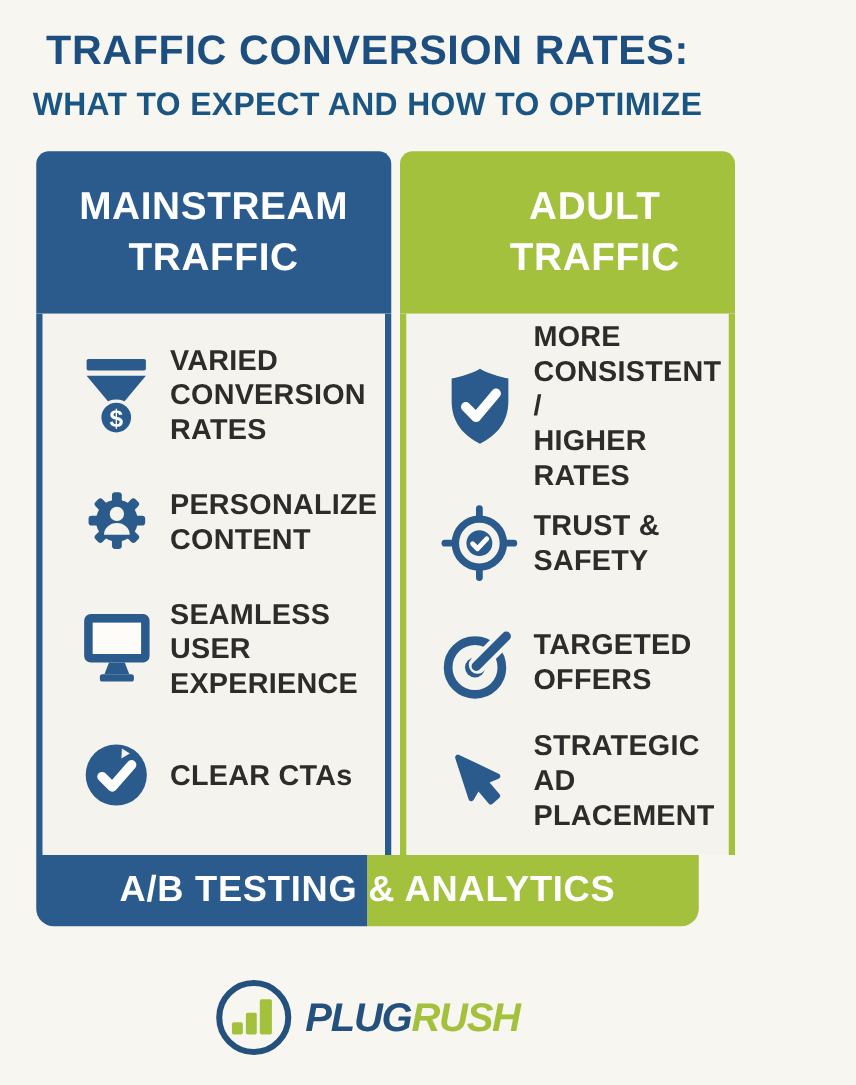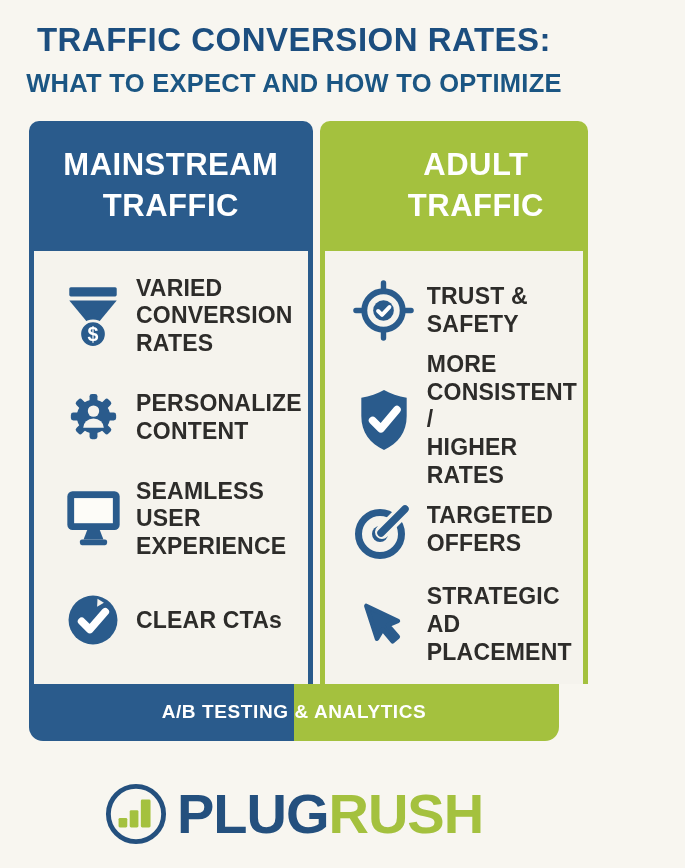--- a/index.html
+++ b/index.html
@@ -60,29 +60,29 @@
 
   
   .footer-bar{
     position:relative;margin:0 29px;height:57px;
   }
   .footer-half{position:absolute;top:0;bottom:0;width:50%;}
   .footer-blue{left:0;background:var(--blue,#2a5b8c);border-radius:0 0 0 14px;}
   .footer-green{right:0;background:var(--green,#a4c13e);border-radius:0 0 14px 0;}
   .footer-label{
     position:absolute;inset:0;display:flex;align-items:center;justify-content:center;
-    color:#fff;font-size:19px;font-weight:bold;letter-spacing:.6px;white-space:nowrap;
+    color:#fff;font-size:29px;font-weight:bold;letter-spacing:.6px;white-space:nowrap;
   }
 
   
   .brand{
     margin-top:42px;display:flex;align-items:center;justify-content:center;gap:10px;
   }
   .logo-circle{display:flex;align-items:center;}
-  .wordmark{font-size:56px;font-weight:bold;letter-spacing:-1px;line-height:1;}
+  .wordmark{font-size:32px;font-weight:bold;letter-spacing:-1px;line-height:1;font-style:italic;}
   .wm-blue{color:var(--logo-blue,#24507e);}
   .wm-green{color:var(--green,#a4c13e);}
   svg{display:block;}
 </style>
 </head>
 <body>
 
 <div class="page">
 
   <div class="title">TRAFFIC CONVERSION RATES:</div>
@@ -154,45 +154,45 @@
     <span class="item-label">CLEAR CTAs</span>
   </div>
         </div>
     </div>
     <div class="column green">
       <div class="col-header">ADULT
 TRAFFIC</div>
       <div class="col-body">
           <div class="item">
     <span class="icon-box">
+              <svg width="66" height="66" viewBox="0 0 64 64">
+    <path d="M32 3 C38 6.5 46 9 54 10.5 V28 C54 44 45.5 54.5 32 61 C18.5 54.5 10 44 10 28 V10.5 C18 9 26 6.5 32 3 Z" fill="var(--blue)"></path>
+    <path d="M21 32.5 L29 40.5 L44.5 22" stroke="#ffffff" stroke-width="7.5" fill="none" stroke-linecap="round" stroke-linejoin="round"></path>
+  </svg>
+            </span>
+    <span class="item-label">MORE
+CONSISTENT /
+HIGHER RATES</span>
+  </div>
+          <div class="item">
+    <span class="icon-box">
               <svg width="63" height="63" viewBox="0 0 64 64">
     <g stroke="var(--blue)" stroke-width="5.5" stroke-linecap="round">
       <line x1="32" y1="4" x2="32" y2="11"></line>
       <line x1="32" y1="53" x2="32" y2="60"></line>
       <line x1="4" y1="32" x2="11" y2="32"></line>
       <line x1="53" y1="32" x2="60" y2="32"></line>
     </g>
     <circle cx="32" cy="32" r="19.5" fill="none" stroke="var(--blue)" stroke-width="6"></circle>
     <circle cx="32" cy="32" r="10.5" fill="var(--blue)"></circle>
     <path d="M26.5 32.5 L30.5 36.5 L38 28.5" stroke="#ffffff" stroke-width="4" fill="none" stroke-linecap="round" stroke-linejoin="round"></path>
   </svg>
             </span>
     <span class="item-label">TRUST &amp;
 SAFETY</span>
-  </div>
-          <div class="item">
-    <span class="icon-box">
-              <svg width="66" height="66" viewBox="0 0 64 64">
-    <path d="M32 3 C38 6.5 46 9 54 10.5 V28 C54 44 45.5 54.5 32 61 C18.5 54.5 10 44 10 28 V10.5 C18 9 26 6.5 32 3 Z" fill="var(--blue)"></path>
-    <path d="M21 32.5 L29 40.5 L44.5 22" stroke="#ffffff" stroke-width="7.5" fill="none" stroke-linecap="round" stroke-linejoin="round"></path>
-  </svg>
-            </span>
-    <span class="item-label">MORE
-CONSISTENT /
-HIGHER RATES</span>
   </div>
           <div class="item">
     <span class="icon-box">
               <svg width="64" height="64" viewBox="0 0 64 64">
     <circle cx="28" cy="36" r="21.5" fill="none" stroke="var(--blue)" stroke-width="7"></circle>
     <circle cx="28" cy="36" r="8" fill="var(--blue)"></circle>
     <line x1="52" y1="12" x2="30" y2="34" stroke="var(--card-bg)" stroke-width="14" stroke-linecap="round"></line>
     <line x1="53" y1="11" x2="29" y2="35" stroke="var(--blue)" stroke-width="7.5" stroke-linecap="round"></line>
   </svg>
             </span>

